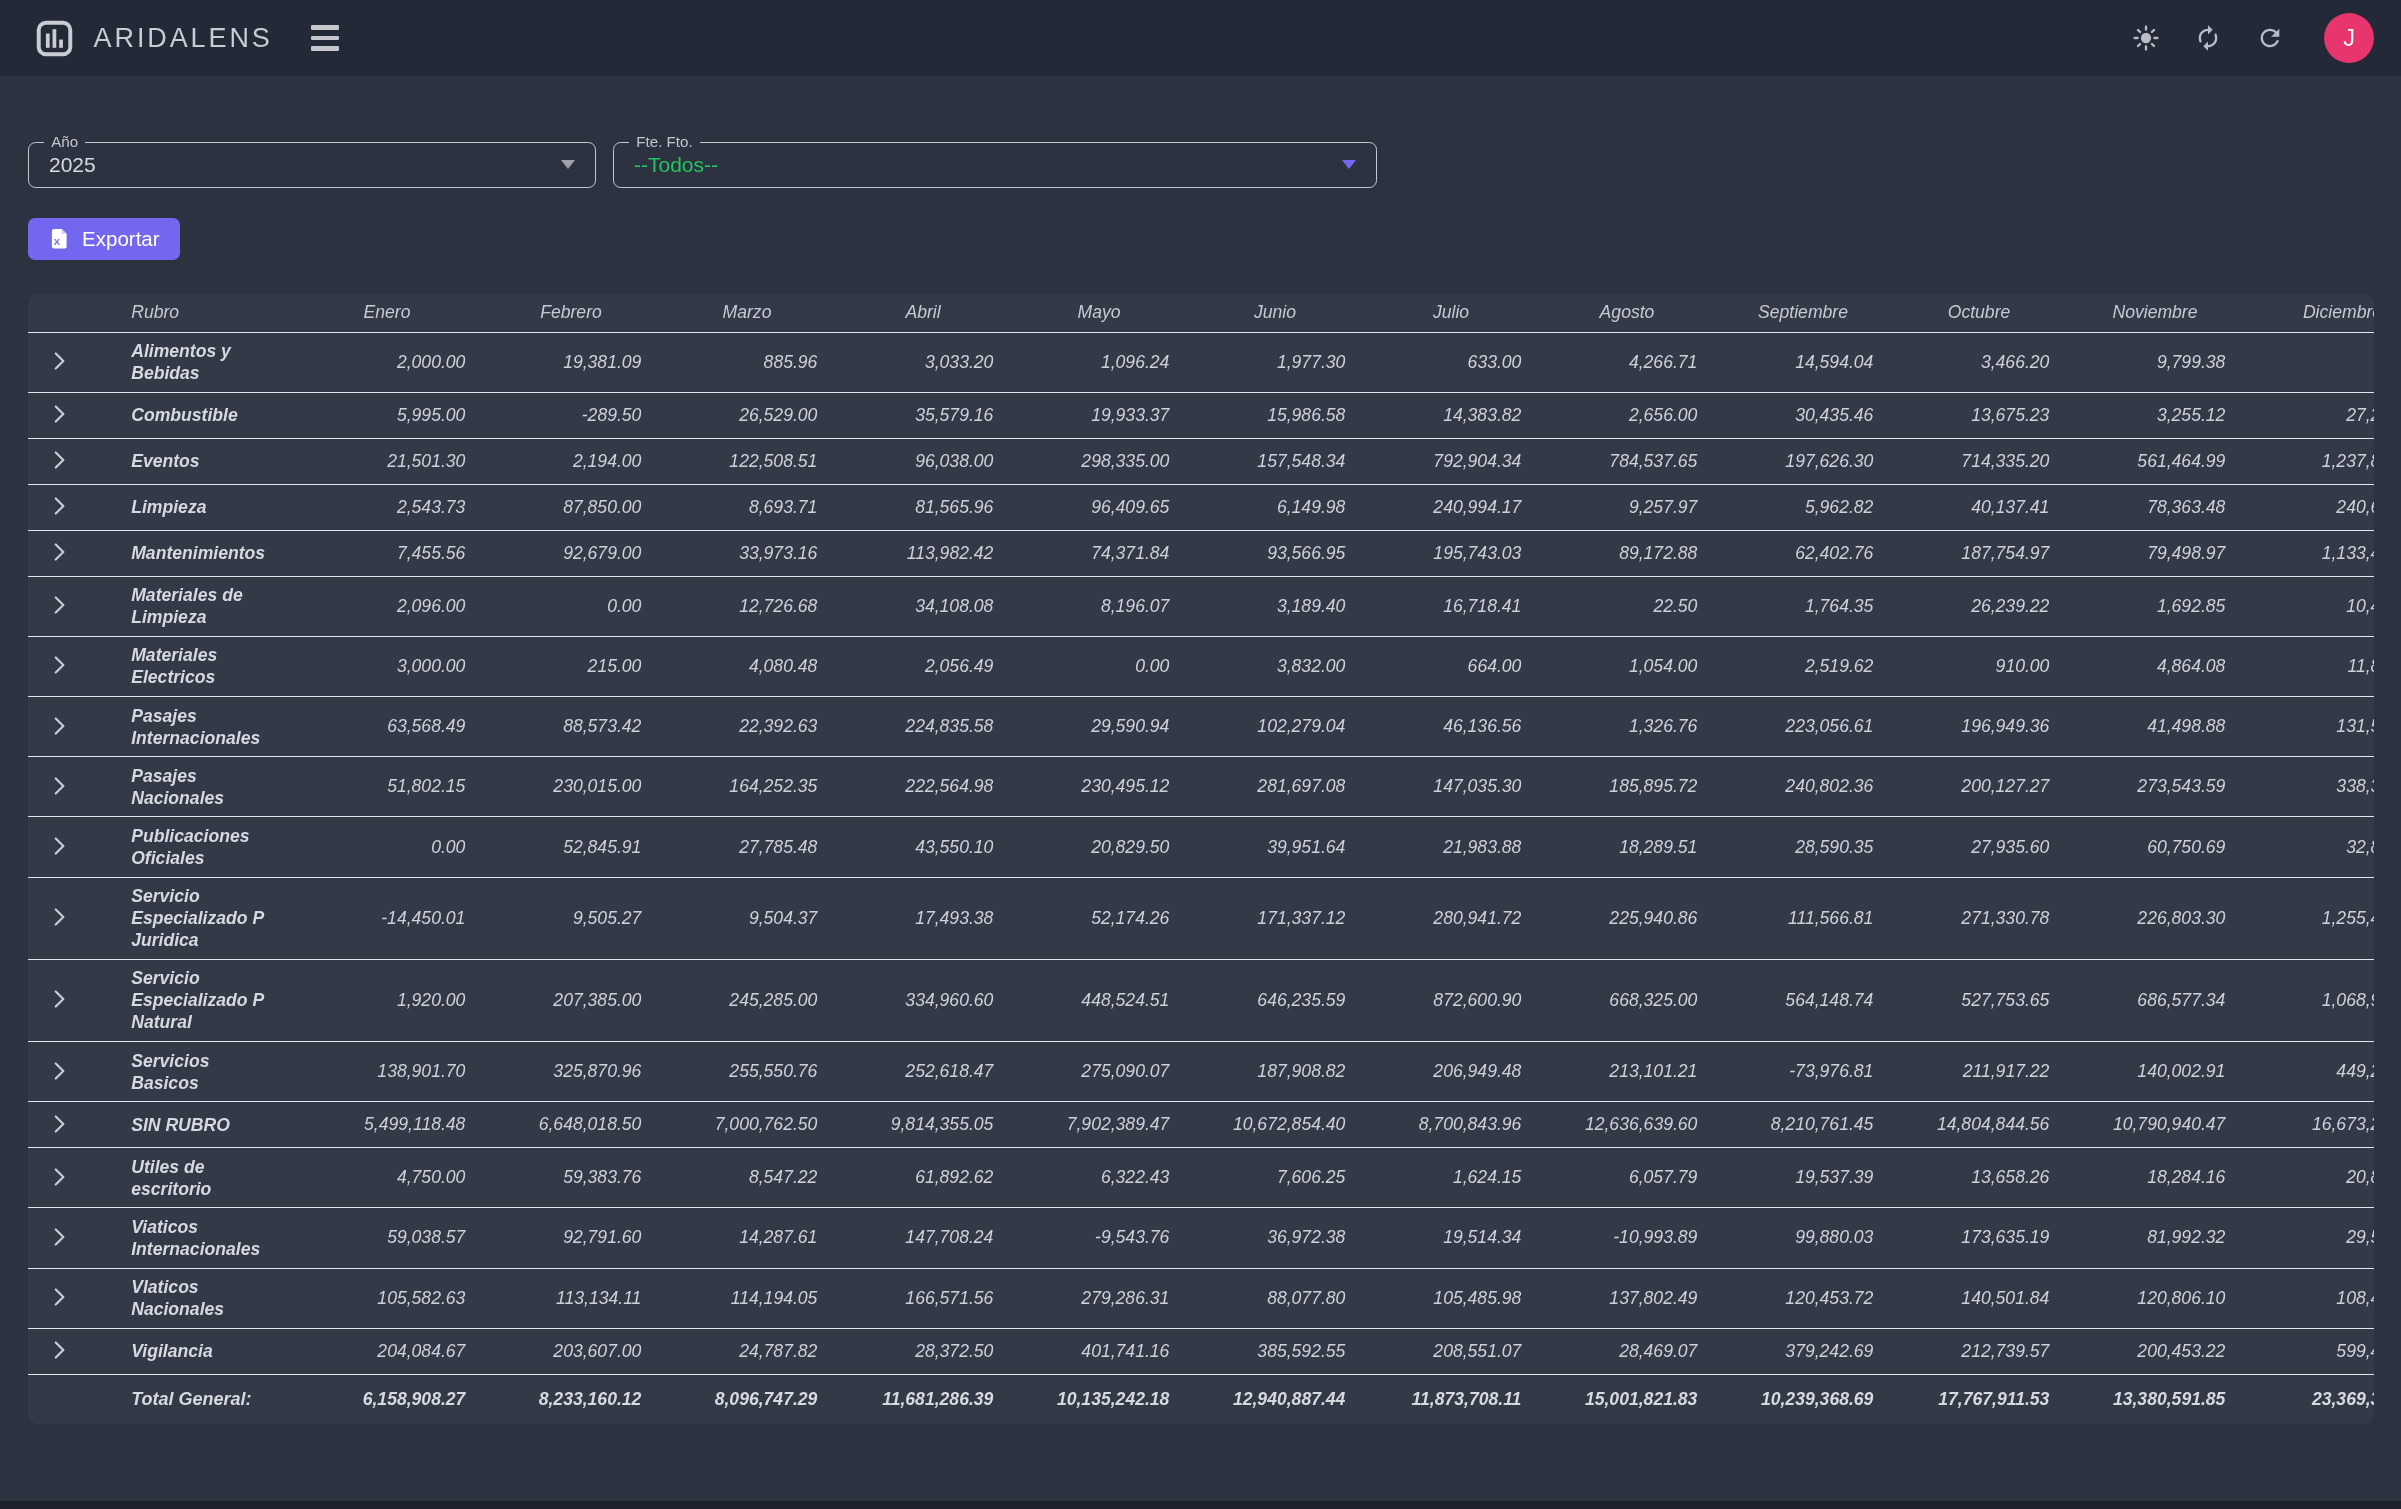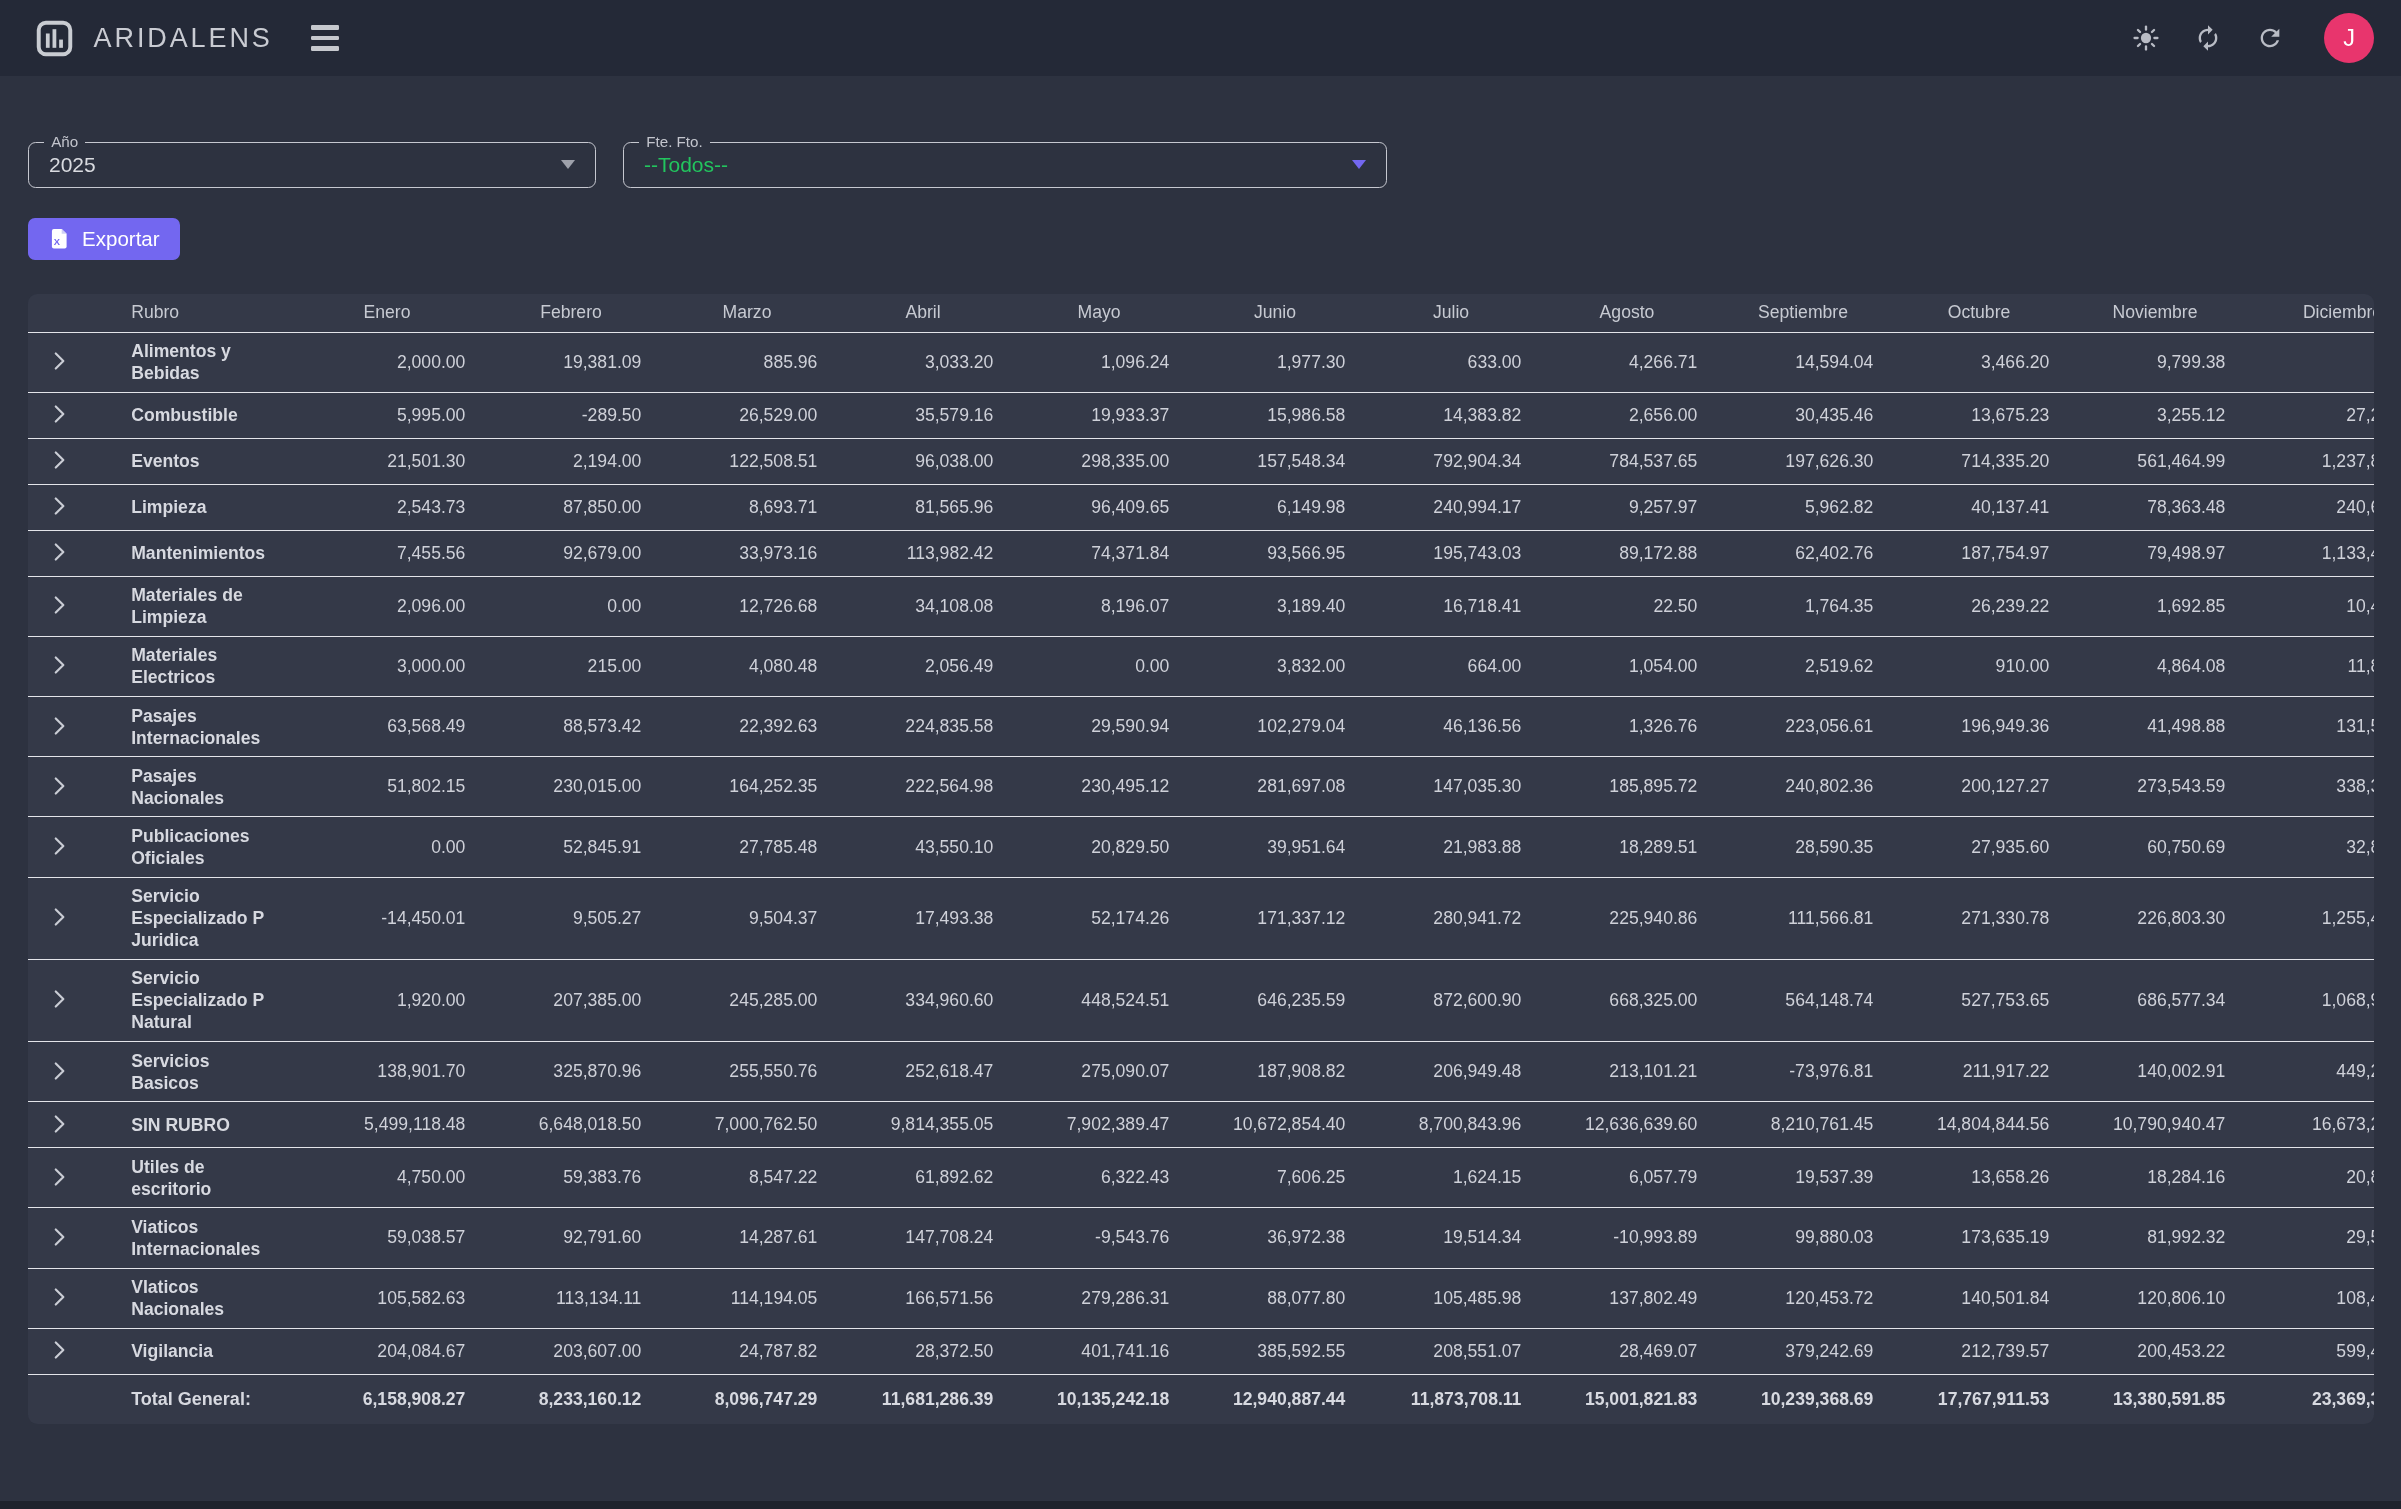--- a/index.html
+++ b/index.html
@@ -31,42 +31,42 @@
   .avatar{width:50px;height:50px;border-radius:50%;background:var(--avatar-bg);color:#fff;
           display:flex;align-items:center;justify-content:center;font-size:23.5px;font-weight:400;
           margin-left:5.9px;cursor:pointer;}
 
   
   .content{padding:30.5px 28px 0 28px;}
   .page-title{font-size:29px;font-weight:400;letter-spacing:1.2px;color:#7b70f0;}
   .page-subtitle{margin-top:16.4px;font-size:19.3px;color:var(--txt-muted);}
 
   
-  .filters{margin-top:35px;display:flex;gap:27px;}
+  .filters{margin-top:35px;display:flex;gap:17px;}
   .select{position:relative;height:46px;border:1.8px solid #c6c8d0;border-radius:7.6px;
           display:flex;align-items:center;padding:0 26px 0 20px;cursor:pointer;}
   .select.year{width:568px;}
   .select.source{width:764px;}
   .select-label{position:absolute;top:-10px;left:15.2px;background:var(--page-bg);
                 padding:0 7px;font-size:15.2px;color:#c3c5cd;line-height:17.6px;}
   .select-value{font-size:21px;color:#d9dbe0;}
   .select-value.placeholder{color:#22c55e;}
   .select-arrow{position:absolute;right:20px;top:50%;margin-top:-4.1px;width:0;height:0;
                 border-left:7.6px solid transparent;border-right:7.6px solid transparent;
                 border-top:9.4px solid #9ea1ab;}
   .select-arrow.purple{border-top-color:var(--accent);}
 
   
   .export-btn{margin-top:30.5px;display:inline-flex;align-items:center;gap:10.6px;height:42px;
               padding:0 20px;border:none;border-radius:7px;background:var(--accent);
               color:#fff;font-size:20.5px;font-family:inherit;cursor:pointer;}
   .export-btn svg{width:23.5px;height:23.5px;}
 
   
-  .card{margin-top:34px;width:2346px;background:var(--card-bg);border-radius:9.4px;overflow:hidden;}
+  .card{margin-top:34px;width:2346px;background:var(--card-bg);border-radius:9.4px;overflow:hidden;font-style:italic;}
   table{border-collapse:collapse;table-layout:fixed;width:2413px;}
   thead th{height:38px;font-weight:400;font-size:17.6px;color:var(--txt-head);text-align:center;
            vertical-align:middle;white-space:nowrap;}
   th.rubro-h{text-align:left;padding-left:15.2px;}
   tbody td,tfoot td{border-top:1.8px solid var(--divider);vertical-align:middle;}
   td.num{text-align:right;padding:7.6px 17.6px;font-size:17.6px;color:var(--txt-value);
          height:46px;white-space:nowrap;}
   td.lbl{font-weight:700;font-size:17.6px;color:var(--txt-label);
          padding:7.6px 14px 7.6px 15.2px;line-height:22px;height:46px;}
   td.exp{padding-left:17.6px;height:46px;}

